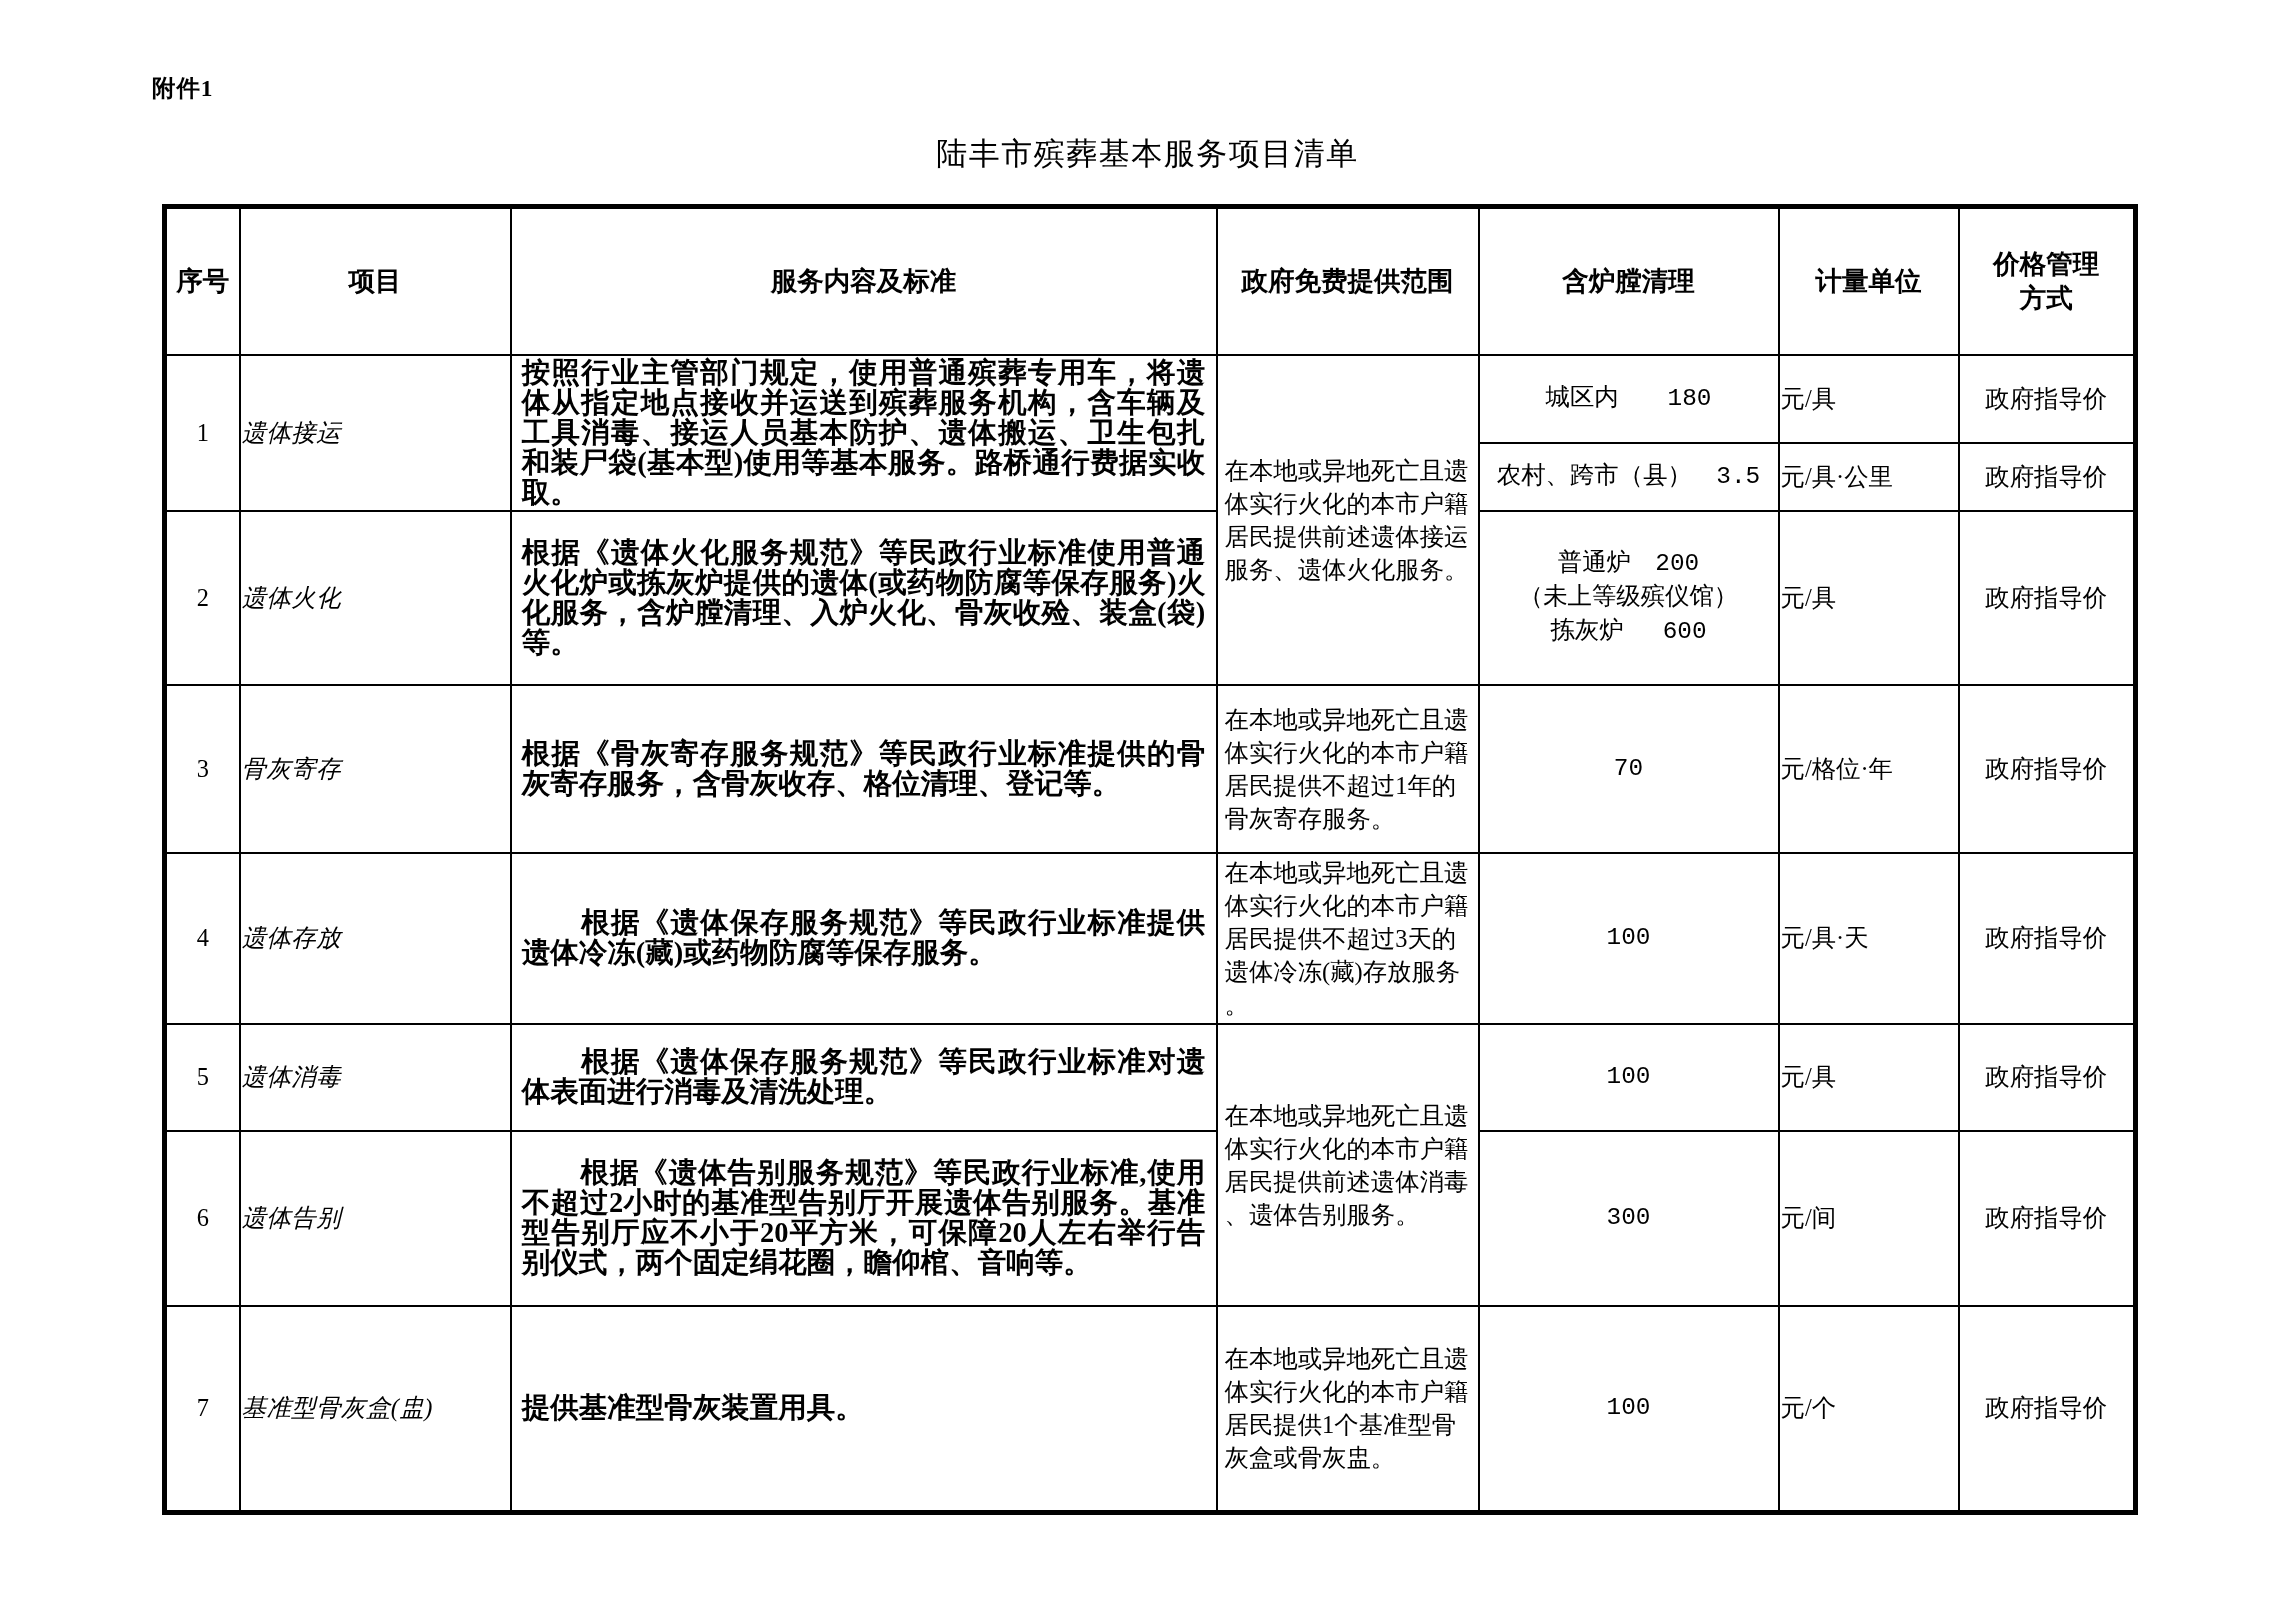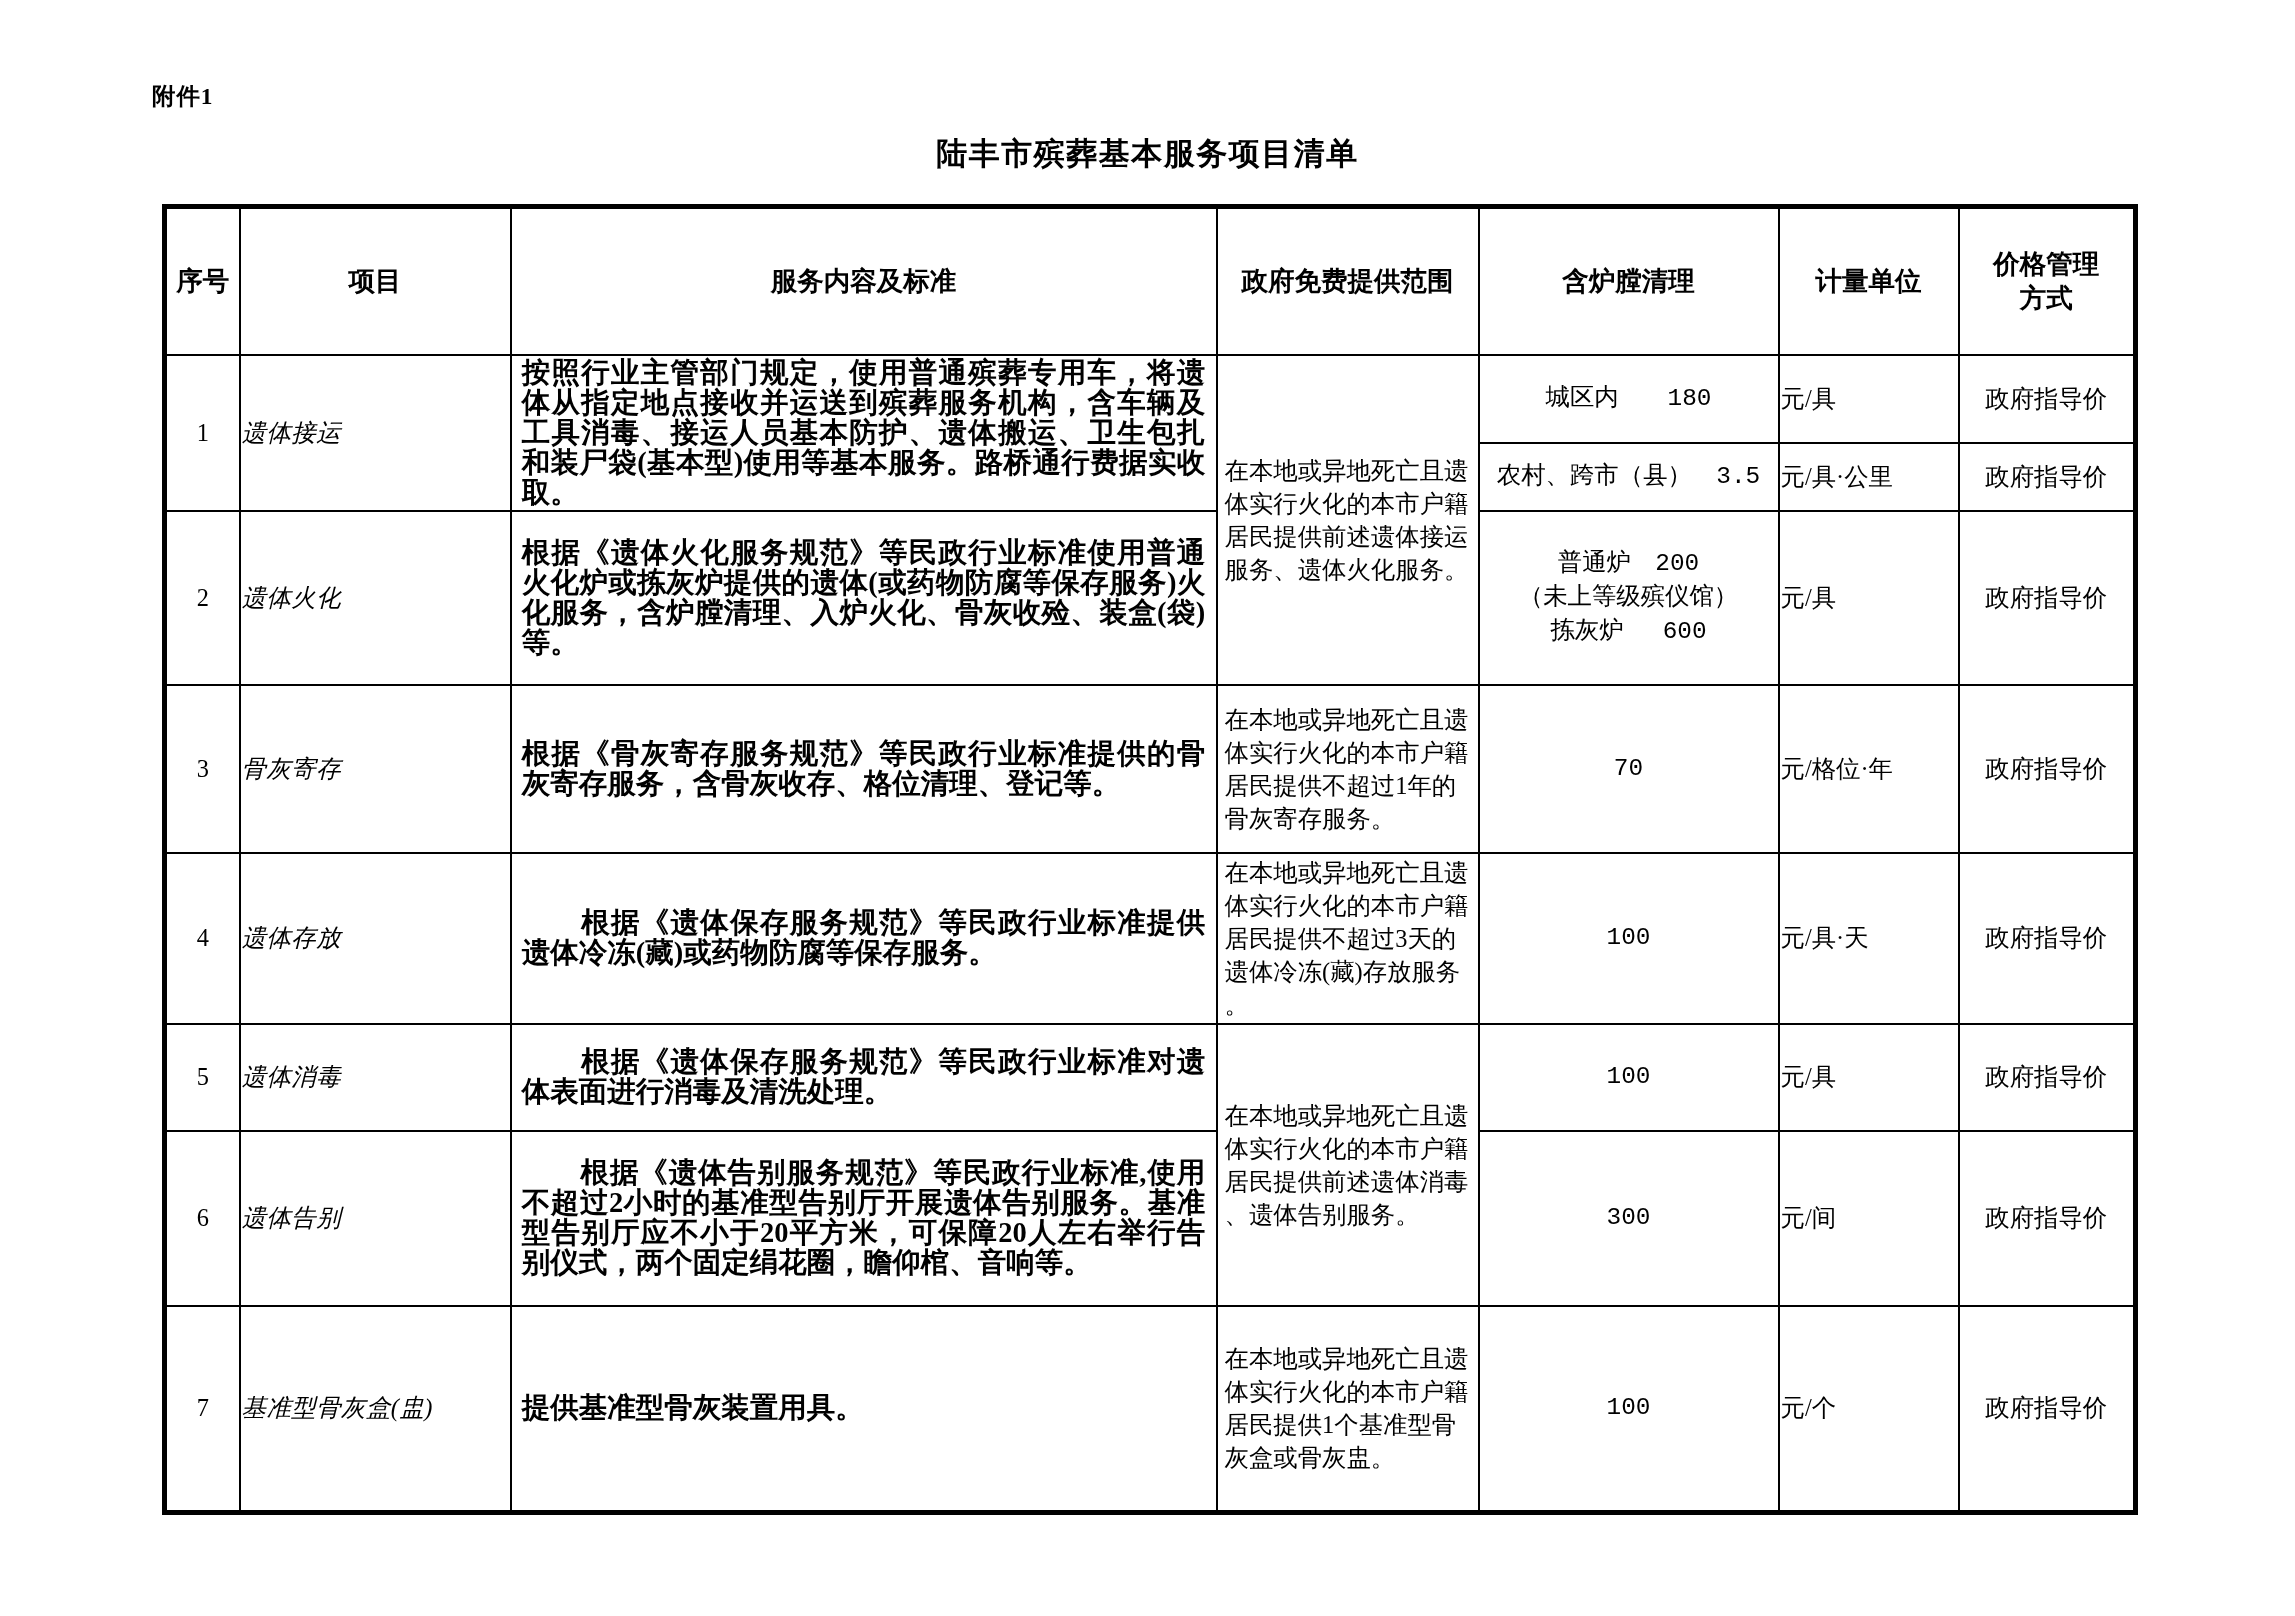--- a/index.html
+++ b/index.html
@@ -12,33 +12,33 @@
   #page {
     position: relative;
     width: 2295px;
     height: 1616px;
     background: #ffffff;
     overflow: hidden;
   }
   #attachment-label {
     position: absolute;
     left: 152px;
-    top: 80px;
+    top: 72px;
     font-size: 23.4px;
     font-weight: bold;
     letter-spacing: 1px;
   }
   #doc-title {
     position: absolute;
     left: 0;
     top: 133px;
     width: 100%;
     text-align: center;
     font-size: 31px;
-    font-weight: bold;
+    font-weight: normal;
     letter-spacing: 1.5px;
   }
   table#service-table {
     position: absolute;
     left: 162px;
     top: 204px;
     width: 1972px;
     border-collapse: collapse;
     table-layout: fixed;
     border: 5.6px solid #000;

